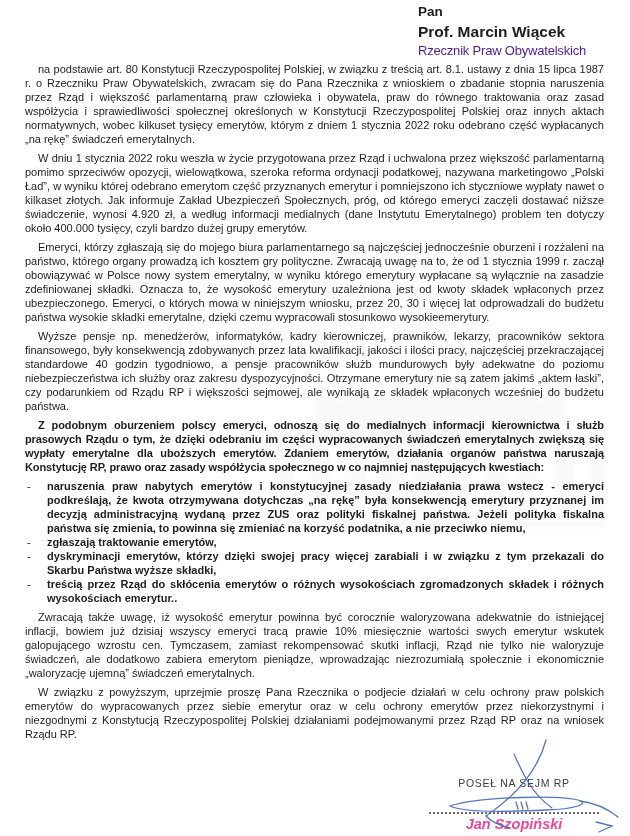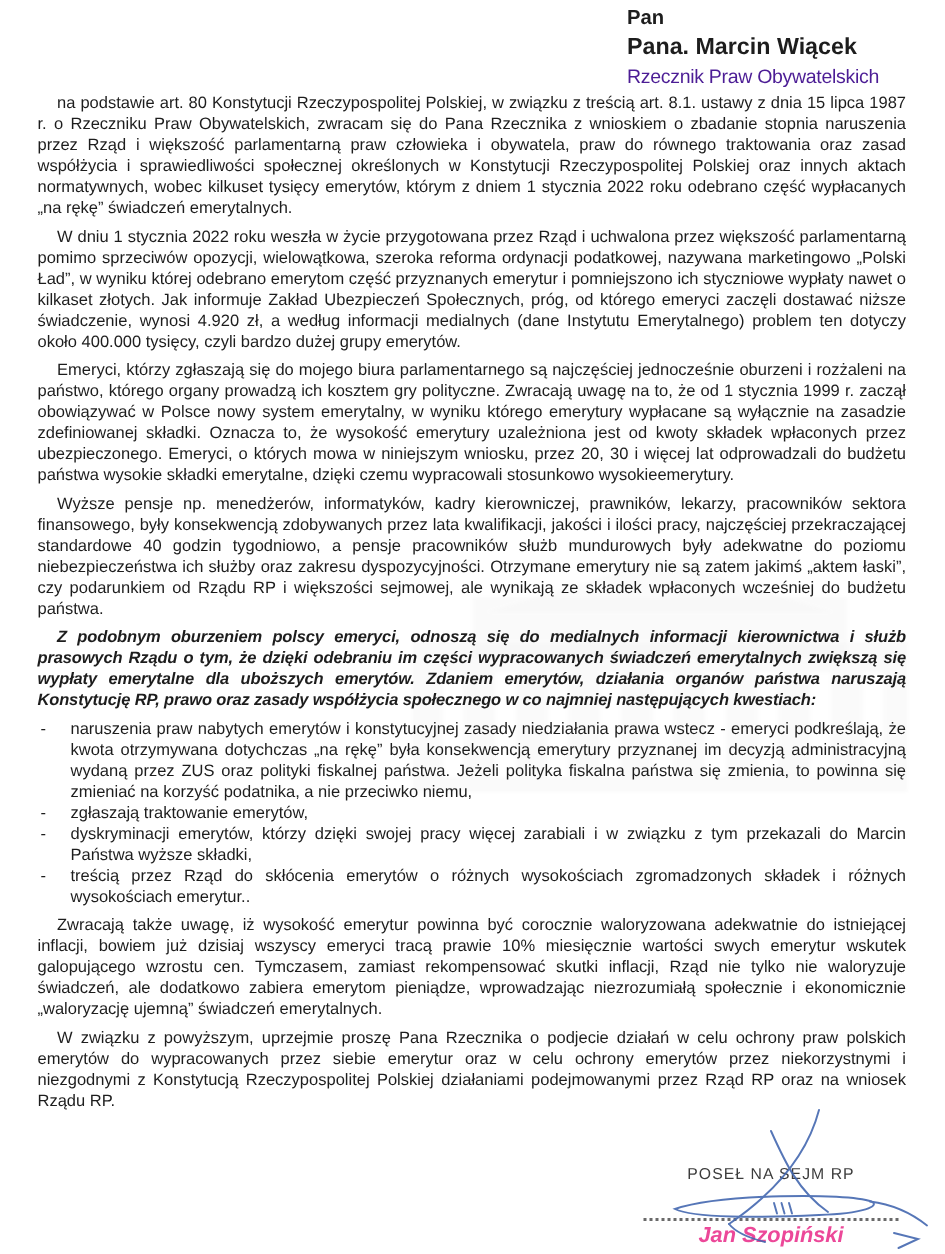--- a/index.html
+++ b/index.html
@@ -21,25 +21,25 @@
   .recipient{position:absolute;left:418px;top:4px;z-index:2;line-height:1.25;}
   .r-sal{font-weight:700;font-size:13.5px;}
   .r-name{font-weight:700;font-size:15.5px;margin-top:1px;}
   .r-title{font-weight:400;font-size:13px;margin-top:2px;letter-spacing:-0.2px;color:#4c1d95;}
   
   .body{
     position:absolute;left:25px;right:26px;top:62px;z-index:1;
     text-align:justify;font-size:11px;line-height:14px;
   }
   .body p{margin:0 0 5px 0;text-indent:13px;}
-  .body p.emph{font-weight:700;font-style:italic;letter-spacing:-0.1px;}
+  .body p.emph{font-weight:700;letter-spacing:-0.1px;}
   .bullets{margin:0 0 5px 0;}
   .li{display:flex;}
   .dash{flex:0 0 20px;padding-left:2px;}
-  .li-text{flex:1;text-align:justify;}
+  .li-text{flex:1;text-align:justify;font-weight:bold;}
   
   .sig{position:absolute;right:33px;bottom:2px;width:166px;text-align:center;z-index:2;}
   .sig-role{font-size:10.5px;letter-spacing:0.7px;color:#3c3c3c;margin-bottom:23px;white-space:nowrap;}
   .sig-line{border-top:2px dotted #6a6a6a;height:0;margin:0 -2px 2px -2px;}
   .sig-name{font-weight:700;font-style:italic;font-size:14.5px;color:#ec4899;padding-bottom:2px;}
   .sig-strokes{position:absolute;left:428px;top:738px;width:196px;height:96px;z-index:3;pointer-events:none;}
 </style>
 </head>
 <body style="color: rgb(29, 29, 29);">
 
@@ -59,21 +59,21 @@
         <rect x="215" y="80" width="14" height="70"></rect>
         <rect x="250" y="80" width="14" height="70"></rect>
         <rect x="285" y="80" width="14" height="70"></rect>
         <rect x="320" y="80" width="14" height="70"></rect>
       </g>
     </g>
   </svg>
 
   <div class="recipient">
     <div class="r-sal">Pan</div>
-    <div class="r-name">Pana. Marcin Wiącek</div>
+    <div class="r-name">Prof. Marcin Wiącek</div>
     <div class="r-title">Rzecznik Praw Obywatelskich</div>
   </div>
 
   <div class="body">
     <p>na podstawie art. 80 Konstytucji Rzeczypospolitej Polskiej, w związku z treścią art. 8.1. ustawy z dnia 15 lipca 1987 r. o Rzeczniku Praw Obywatelskich, zwracam się do Pana Rzecznika z wnioskiem o zbadanie stopnia naruszenia przez Rząd i większość parlamentarną praw człowieka i obywatela, praw do równego traktowania oraz zasad współżycia i sprawiedliwości społecznej określonych w Konstytucji Rzeczypospolitej Polskiej oraz innych aktach normatywnych, wobec kilkuset tysięcy emerytów, którym z dniem 1 stycznia 2022 roku odebrano część wypłacanych „na rękę” świadczeń emerytalnych.</p>
     <p>W dniu 1 stycznia 2022 roku weszła w życie przygotowana przez Rząd i uchwalona przez większość parlamentarną pomimo sprzeciwów opozycji, wielowątkowa, szeroka reforma ordynacji podatkowej, nazywana marketingowo „Polski Ład”, w wyniku której odebrano emerytom część przyznanych emerytur i pomniejszono ich styczniowe wypłaty nawet o kilkaset złotych. Jak informuje Zakład Ubezpieczeń Społecznych, próg, od którego emeryci zaczęli dostawać niższe świadczenie, wynosi 4.920 zł, a według informacji medialnych (dane Instytutu Emerytalnego) problem ten dotyczy około 400.000 tysięcy, czyli bardzo dużej grupy emerytów.</p>
     <p>Emeryci, którzy zgłaszają się do mojego biura parlamentarnego są najczęściej jednocześnie oburzeni i rozżaleni na państwo, którego organy prowadzą ich kosztem gry polityczne. Zwracają uwagę na to, że od 1 stycznia 1999 r. zaczął obowiązywać w Polsce nowy system emerytalny, w wyniku którego emerytury wypłacane są wyłącznie na zasadzie zdefiniowanej składki. Oznacza to, że wysokość emerytury uzależniona jest od kwoty składek wpłaconych przez ubezpieczonego. Emeryci, o których mowa w niniejszym wniosku, przez 20, 30 i więcej lat odprowadzali do budżetu państwa wysokie składki emerytalne, dzięki czemu wypracowali stosunkowo wysokieemerytury.</p>
     <p>Wyższe pensje np. menedżerów, informatyków, kadry kierowniczej, prawników, lekarzy, pracowników sektora finansowego, były konsekwencją zdobywanych przez lata kwalifikacji, jakości i ilości pracy, najczęściej przekraczającej standardowe 40 godzin tygodniowo, a pensje pracowników służb mundurowych były adekwatne do poziomu niebezpieczeństwa ich służby oraz zakresu dyspozycyjności. Otrzymane emerytury nie są zatem jakimś „aktem łaski”, czy podarunkiem od Rządu RP i większości sejmowej, ale wynikają ze składek wpłaconych wcześniej do budżetu państwa.</p>
     <p class="emph">Z podobnym oburzeniem polscy emeryci, odnoszą się do medialnych informacji kierownictwa i służb prasowych Rządu o tym, że dzięki odebraniu im części wypracowanych świadczeń emerytalnych zwiększą się wypłaty emerytalne dla uboższych emerytów. Zdaniem emerytów, działania organów państwa naruszają Konstytucję RP, prawo oraz zasady współżycia społecznego w co najmniej następujących kwestiach:</p>
 
@@ -81,21 +81,21 @@
       <div class="li">
         <span class="dash">-</span>
         <span class="li-text">naruszenia praw nabytych emerytów i konstytucyjnej zasady niedziałania prawa wstecz - emeryci podkreślają, że kwota otrzymywana dotychczas „na rękę” była konsekwencją emerytury przyznanej im decyzją administracyjną wydaną przez ZUS oraz polityki fiskalnej państwa. Jeżeli polityka fiskalna państwa się zmienia, to powinna się zmieniać na korzyść podatnika, a nie przeciwko niemu,</span>
       </div>
       <div class="li">
         <span class="dash">-</span>
         <span class="li-text">zgłaszają traktowanie emerytów,</span>
       </div>
       <div class="li">
         <span class="dash">-</span>
-        <span class="li-text">dyskryminacji emerytów, którzy dzięki swojej pracy więcej zarabiali i w związku z tym przekazali do Marcin Państwa wyższe składki,</span>
+        <span class="li-text">dyskryminacji emerytów, którzy dzięki swojej pracy więcej zarabiali i w związku z tym przekazali do Skarbu Państwa wyższe składki,</span>
       </div>
       <div class="li">
         <span class="dash">-</span>
         <span class="li-text">treścią przez Rząd do skłócenia emerytów o różnych wysokościach zgromadzonych składek i różnych wysokościach emerytur..</span>
       </div>
     </div>
 
     <p>Zwracają także uwagę, iż wysokość emerytur powinna być corocznie waloryzowana adekwatnie do istniejącej inflacji, bowiem już dzisiaj wszyscy emeryci tracą prawie 10% miesięcznie wartości swych emerytur wskutek galopującego wzrostu cen. Tymczasem, zamiast rekompensować skutki inflacji, Rząd nie tylko nie waloryzuje świadczeń, ale dodatkowo zabiera emerytom pieniądze, wprowadzając niezrozumiałą społecznie i ekonomicznie „waloryzację ujemną” świadczeń emerytalnych.</p>
     <p>W związku z powyższym, uprzejmie proszę Pana Rzecznika o podjecie działań w celu ochrony praw polskich emerytów do wypracowanych przez siebie emerytur oraz w celu ochrony emerytów przez niekorzystnymi i niezgodnymi z Konstytucją Rzeczypospolitej Polskiej działaniami podejmowanymi przez Rząd RP oraz na wniosek Rządu RP.</p>
   </div>

